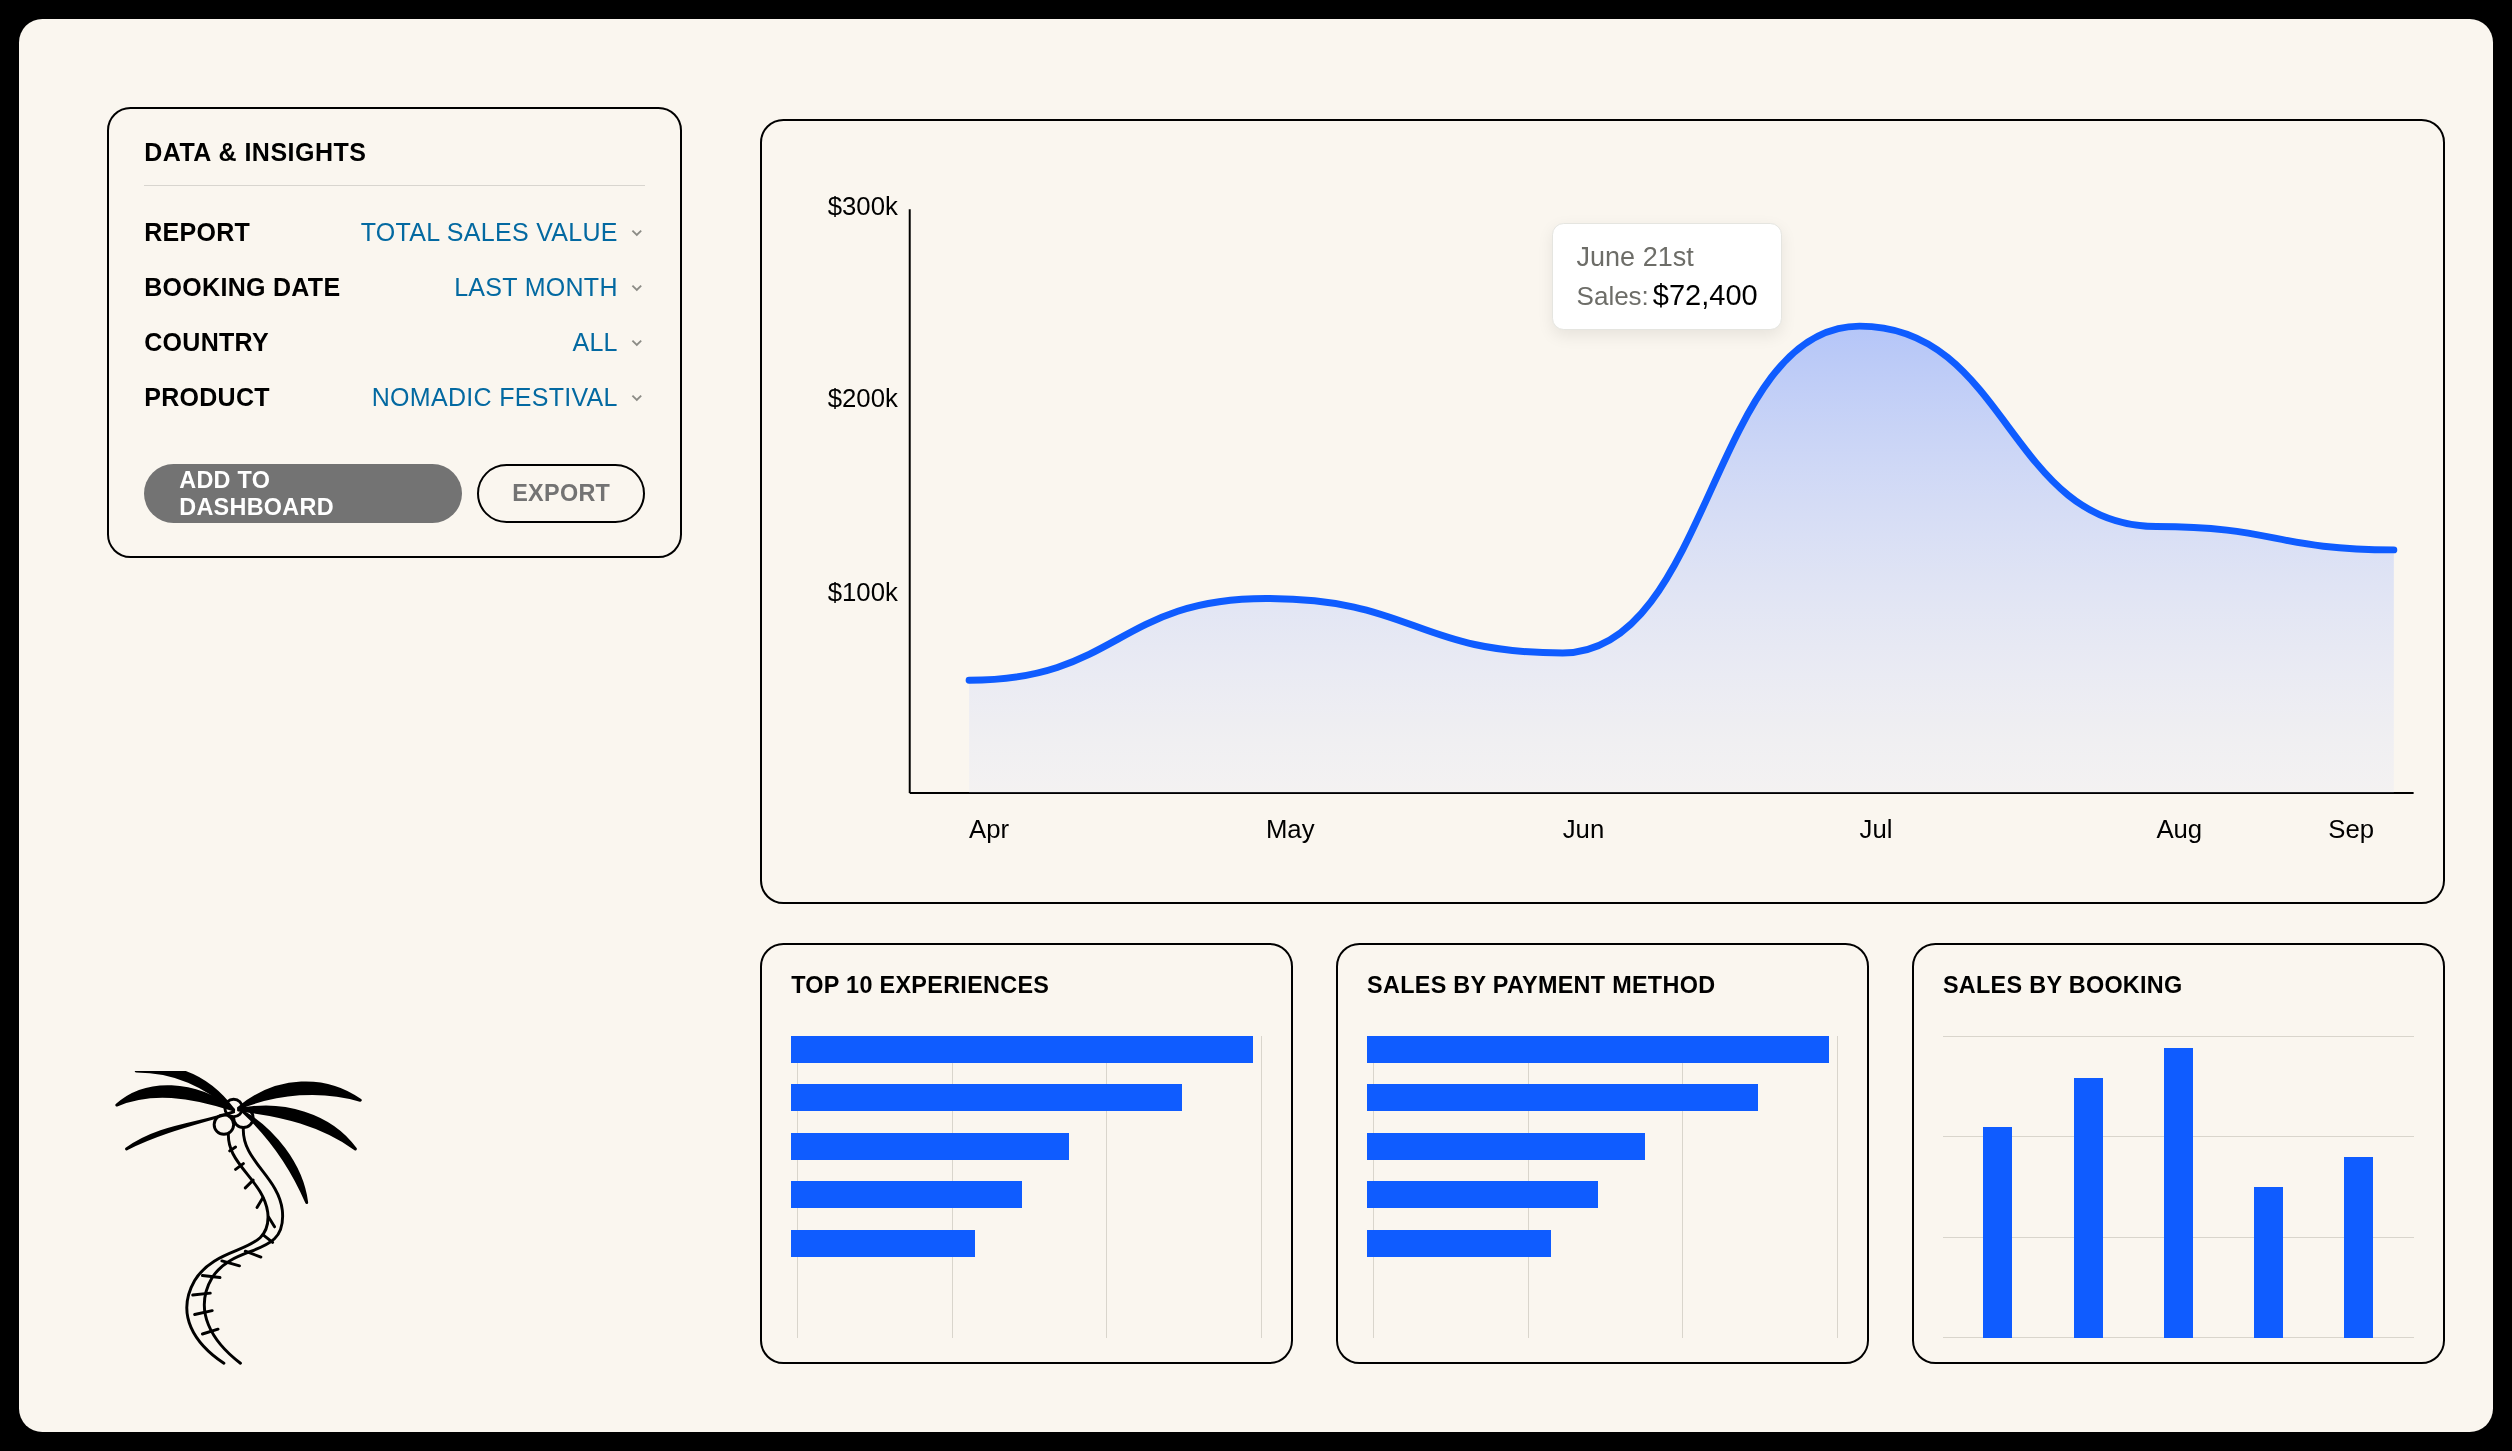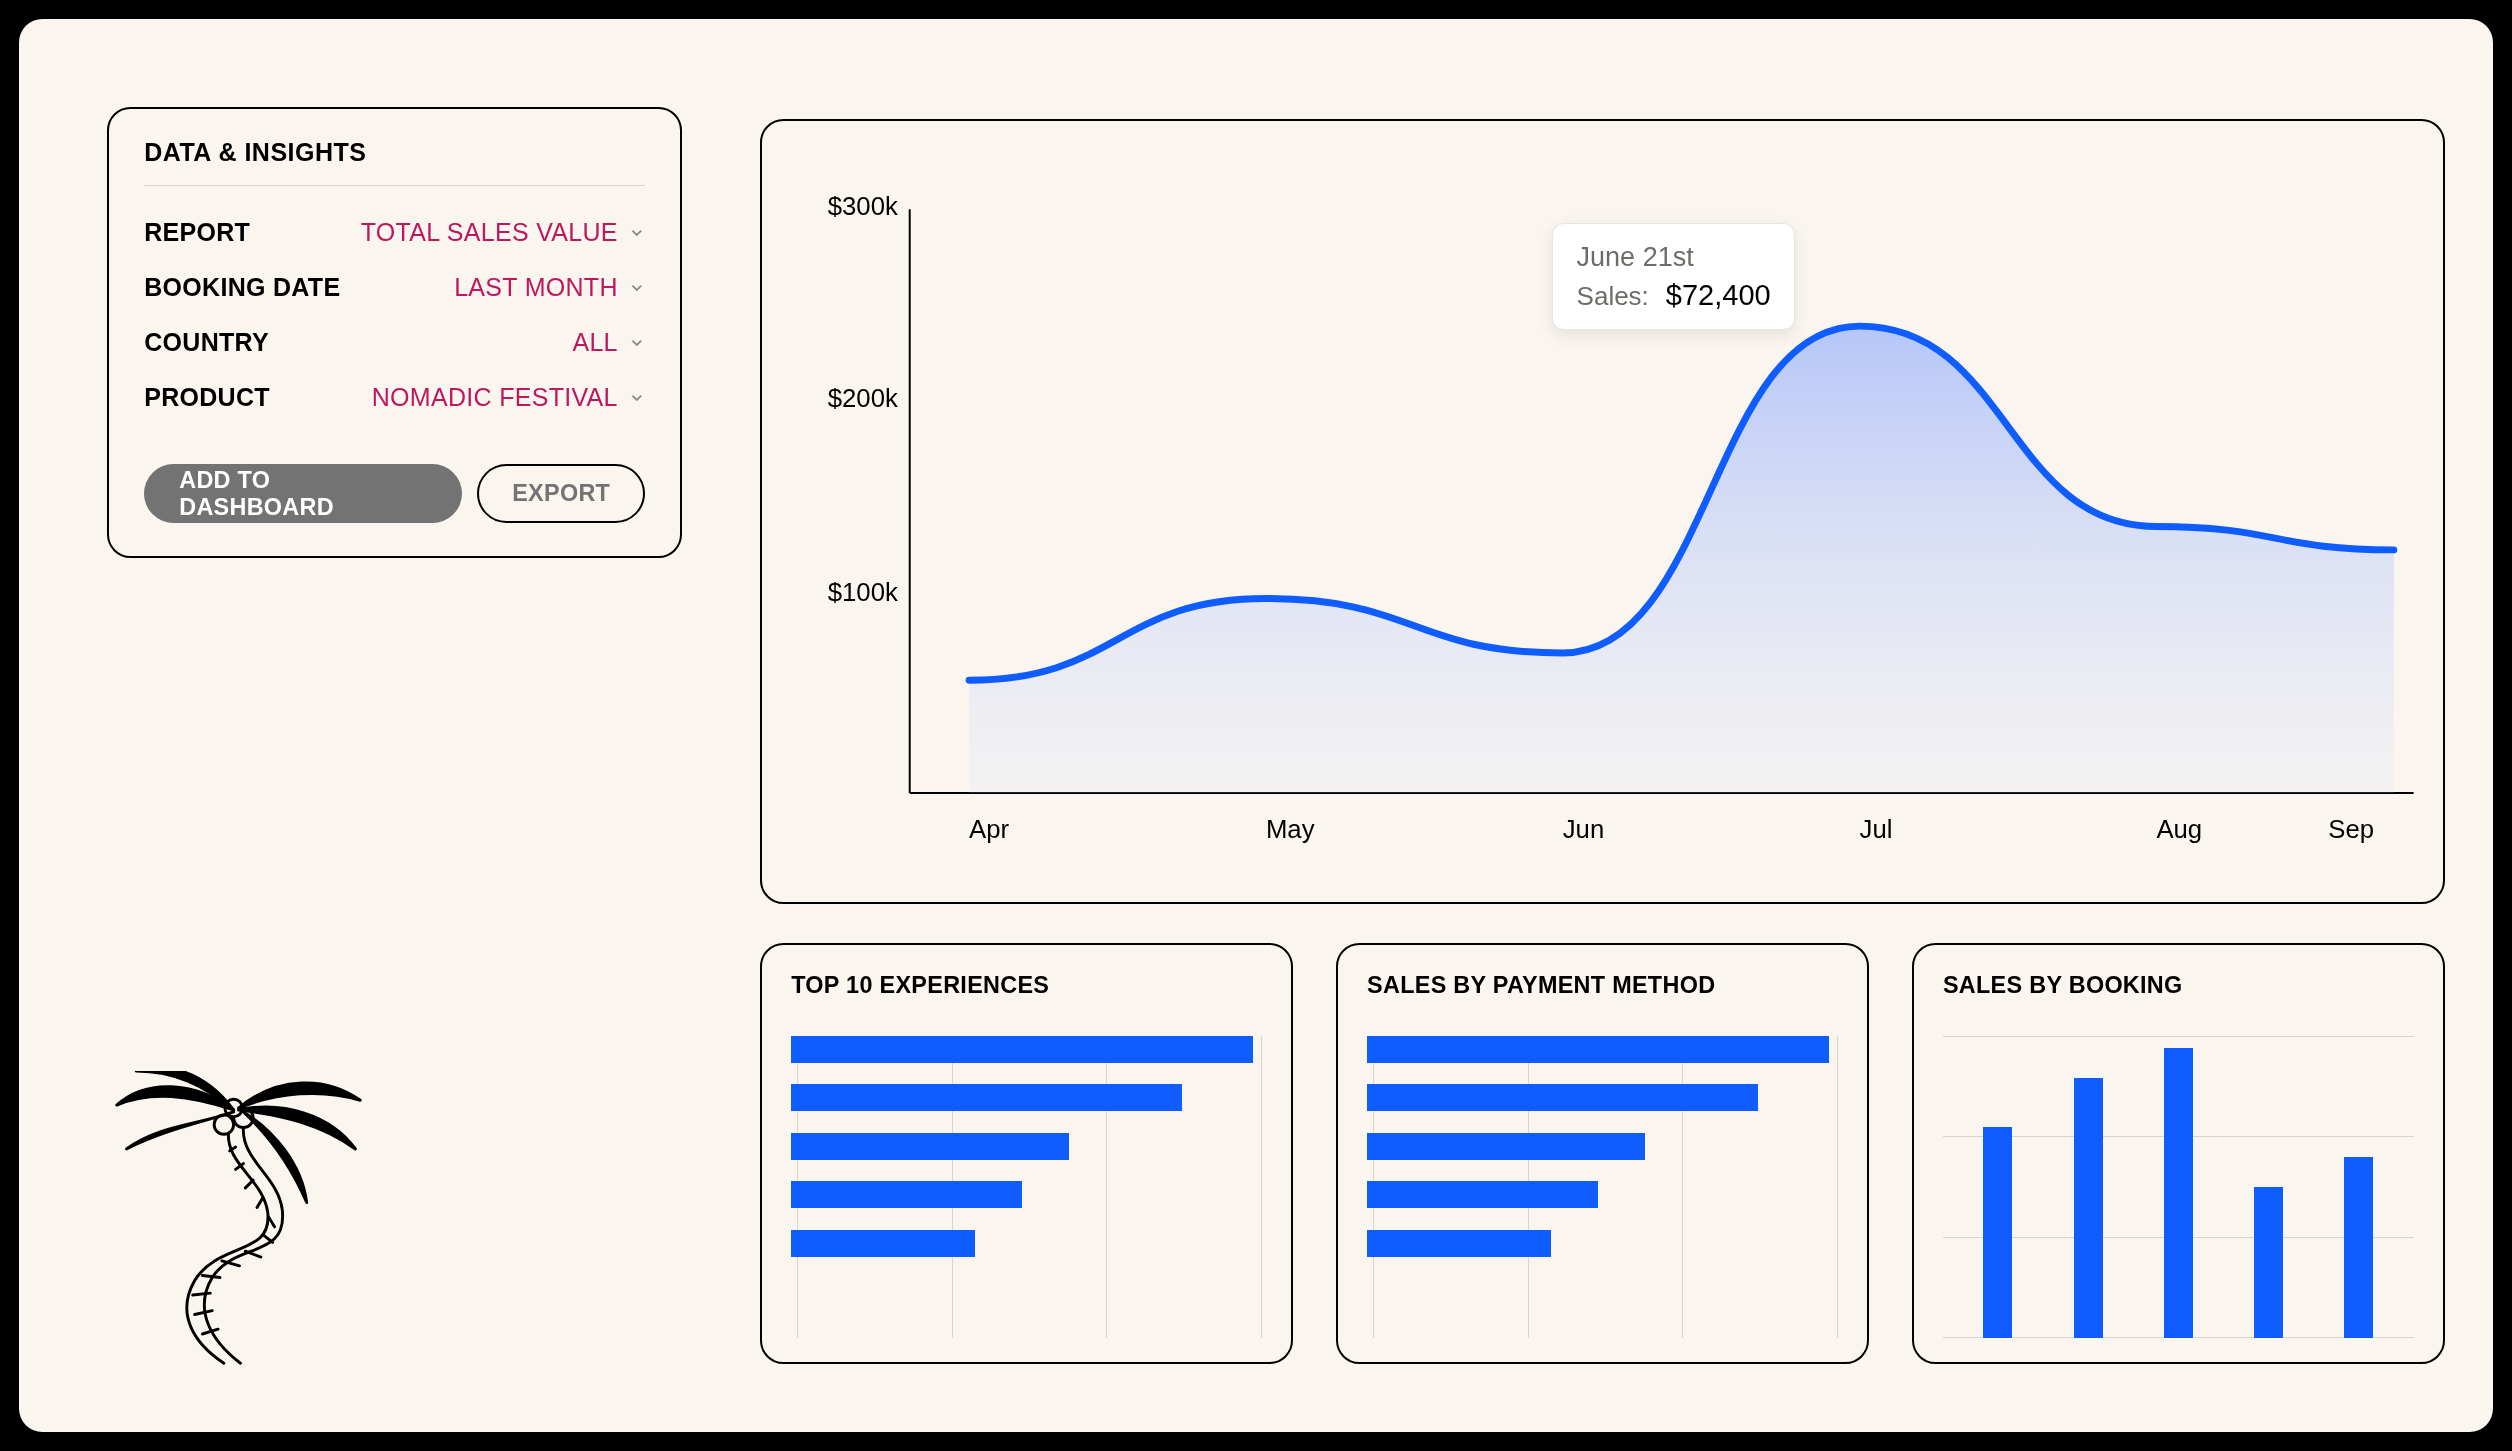--- a/index.html
+++ b/index.html
@@ -58,21 +58,21 @@
     height: 55px;
     cursor: pointer;
   }
   .filter-label {
     font-size: 25px;
     font-weight: 800;
     letter-spacing: 0.3px;
   }
   .filter-value {
     font-size: 25px;
-    color: #be185d;
+    color: #0369a1;
     letter-spacing: 0.3px;
     display: flex;
     align-items: center;
     gap: 9.8px;
   }
   .chevron {
     width: 17.6px;
     height: 17.6px;
   }
   .btn-row {
@@ -113,21 +113,21 @@
     position: absolute;
     background: #fff;
     border: 1px solid #e5e5e0;
     border-radius: 11.7px;
     padding: 17.6px 23.4px;
     box-shadow: 0 5.9px 15.6px rgba(0,0,0,0.08);
     left: 790px;
     top: 102px;
   }
   .tooltip-date { font-size: 27px; color: #6d6d68; margin-bottom: 5.9px; }
-  .tooltip-sales { font-size: 26px; color: #6d6d68; display: flex; align-items: baseline; gap: 17px; }
+  .tooltip-sales { font-size: 26px; color: #6d6d68; display: flex; align-items: baseline; gap: 4px; }
   .tooltip-value { font-size: 29px; font-weight: 400; color: #000; }
 
   
   .bottom-row {
     grid-column: 2;
     grid-row: 2;
     display: grid;
     grid-template-columns: 1fr 1fr 1fr;
     gap: 43px;
   }

